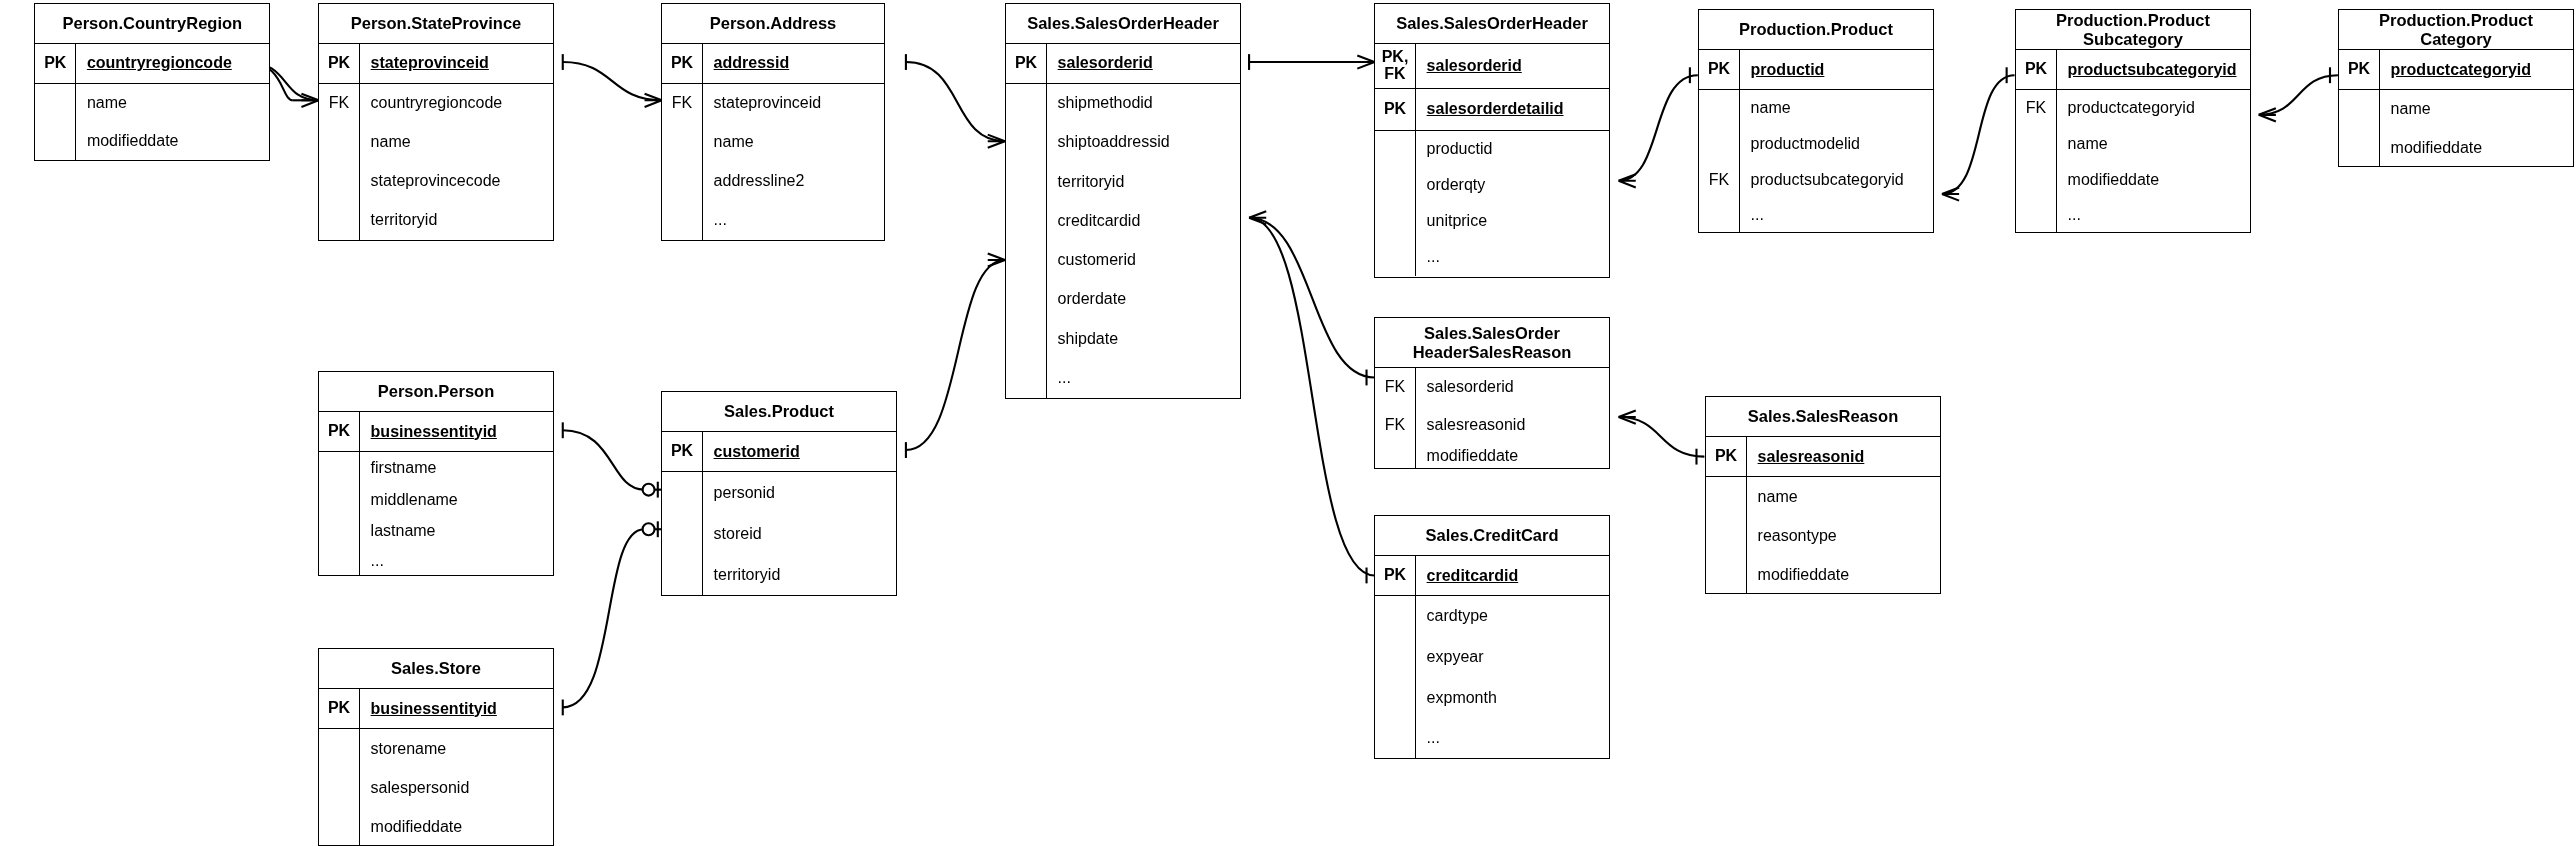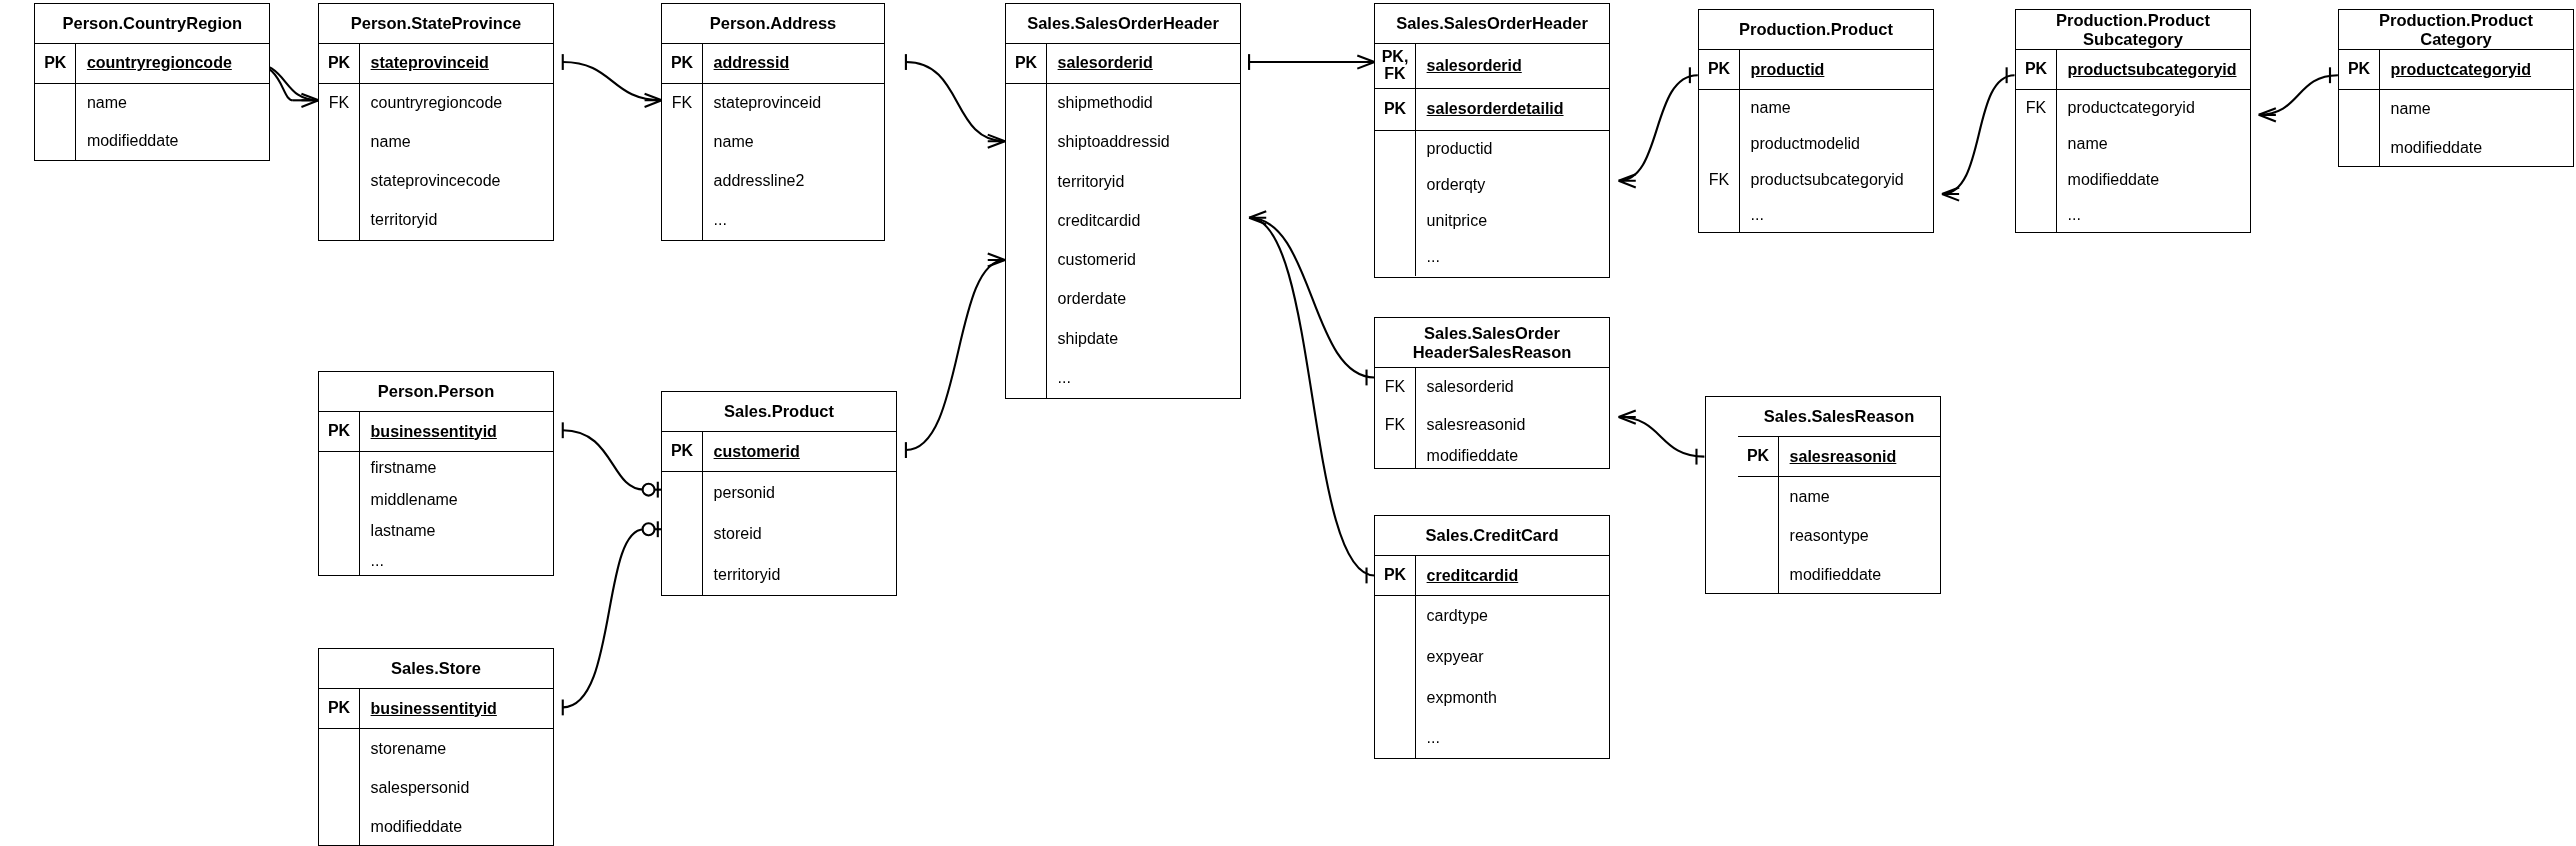--- a/index.html
+++ b/index.html
@@ -467,21 +467,21 @@
         <div class="body-keycell" style="height:23px"></div>
       </div>
       <div class="body-names">
         <div class="body-namecell" style="height:38px">salesorderid</div>
         <div class="body-namecell" style="height:38px">salesreasonid</div>
         <div class="body-namecell" style="height:23px">modifieddate</div>
       </div>
     </div>
   </div>
 
-  <div class="entity" style="left:1705px; top:396px; width:236px; height:198px;padding-left:32px;">
+  <div class="entity" style="left:1705px; top:396px; width:236px; height:198px;">
     <div class="entity-title" style="height:40px;">Sales.SalesReason</div>
     <div class="attr-row">
       <div class="key-cell bold">PK</div>
       <div class="name-cell pk">salesreasonid</div>
     </div>
     <div class="body-group" style="height:116px;">
       <div class="body-keys">
         <div class="body-keycell"></div>
         <div class="body-keycell"></div>
         <div class="body-keycell"></div>

